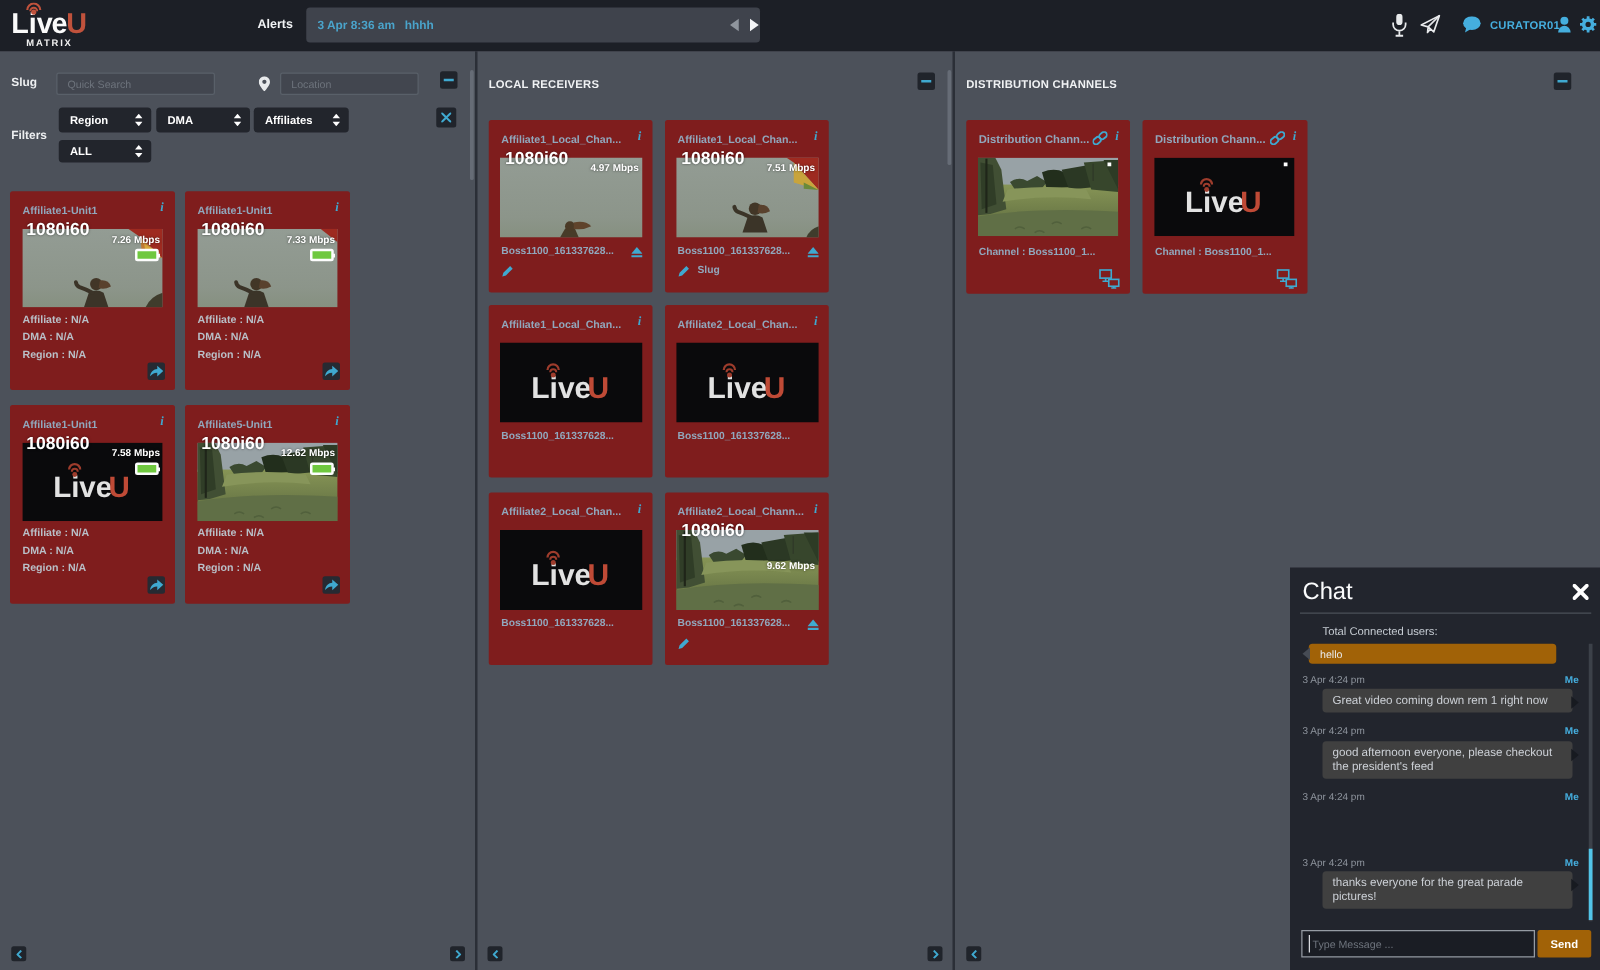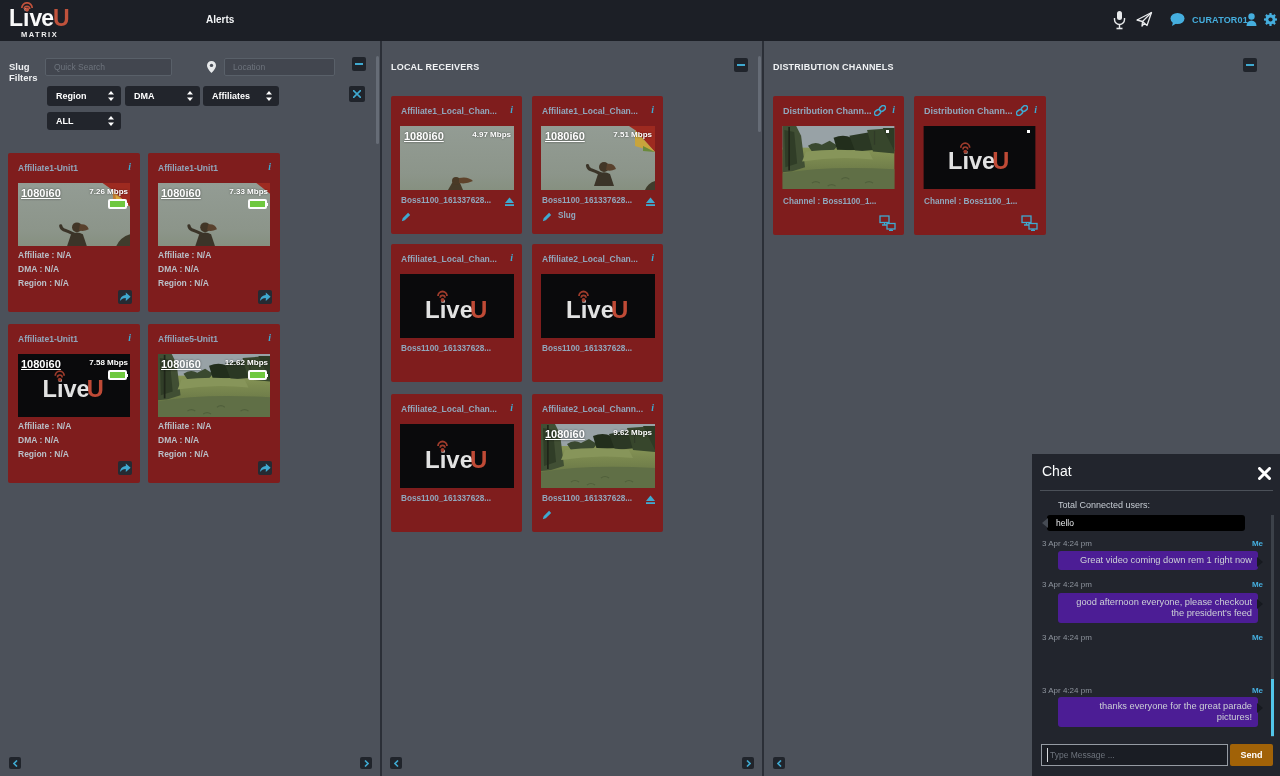--- a/index.html
+++ b/index.html
@@ -25,53 +25,58 @@
 .sq-btn { position:absolute; background:#20242b; border-radius:2px; }
 .sel { position:absolute; height:20px; background:#22252c; border-radius:3px; color:#fff; font-size:9px; font-weight:bold; line-height:20px; padding-left:9px; }
 .sel svg { position:absolute; right:7px; top:5px; }
 .sec-h { position:absolute; font-size:9px; font-weight:bold; color:#f0f2f4; letter-spacing:.2px; }
 
 
 .card { position:absolute; background:#7f1d1d; border-radius:2px; }
 .ct { position:absolute; left:10px; top:10px; font-size:8.5px; font-weight:bold; color:#91a7bc; white-space:nowrap; }
 .iic { position:absolute; top:8px; right:9px; font-family:"Liberation Serif", serif; font-style:italic; font-weight:bold; font-size:10px; color:#3fa9d0; }
 .thumb { position:absolute; left:9px; top:30px; width:114px; height:63px; overflow:hidden; }
-.res { position:absolute; left:13px; top:34px; font-size:11px; font-weight:bold; color:#fff; text-shadow:0 0 2px rgba(0,0,0,.6);text-decoration:underline; }
+.res { position:absolute; left:13px; top:22px; font-size:14px; font-weight:bold; color:#fff; text-shadow:0 0 2px rgba(0,0,0,.6); }
 .mbps { position:absolute; top:34px; font-size:8px; font-weight:bold; color:#fff; text-shadow:0 0 2px rgba(0,0,0,.6); }
 .batt { position:absolute; left:100px; top:46px; width:19px; height:10px; border:2px solid #fdfdfd; border-radius:2px; background:#6fc83f; }
 .batt:after { content:""; position:absolute; right:-3px; top:1.5px; width:2px; height:3px; background:#fdfdfd; }
 .cinfo { position:absolute; left:10px; top:96px; font-size:8.5px; font-weight:bold; color:#b9bfc7; line-height:13.8px; }
 .ctext { position:absolute; left:10px; font-size:8.2px; font-weight:bold; color:#91a7bc; white-space:nowrap; }
 
 
 #chat { position:absolute; left:1032px; top:454px; width:248px; height:322px; background:#22252d; }
-#chat h1 { position:absolute; left:10px; top:9px; font-size:14px; font-weight:normal; color:#fbfcfd; }
+#chat h1 { position:absolute; left:10px; top:9px; font-size:19px; font-weight:normal; color:#fbfcfd; }
 #chat .hr { position:absolute; left:8px; top:36px; width:233px; border-bottom:1px solid #4b5058; }
 .ts { position:absolute; left:10px; font-size:8px; color:#8e949d; }
 .me { position:absolute; right:17px; font-size:8px; font-weight:bold; color:#45aede; }
-.bub { position:absolute; left:26px; width:200px; background:#4c1d95; border-radius:3px; color:#ccd0d6; font-size:9.3px; line-height:11.7px; padding:3.5px 6px 3.5px 8px; white-space:nowrap;text-align:right; }
+.bub { position:absolute; left:26px; width:200px; background:#404040; border-radius:3px; color:#ccd0d6; font-size:9.3px; line-height:11.7px; padding:3.5px 6px 3.5px 8px; white-space:nowrap; }
 .bub:after { content:""; position:absolute; right:-5px; top:6px; border-top:5px solid transparent; border-bottom:5px solid transparent; border-left:6px solid #171a20; }
 .pager { width:12px; height:12px; }
 .pager svg { position:absolute; left:3.5px; top:2.5px; }
 .ej { position:absolute; top:100px; }
 .pen { position:absolute; top:116px; left:10px; }
 .share-btn { position:absolute; left:110px; top:137px; width:14px; height:14px; background:#262a32; border-radius:2px; }
 </style>
 </head>
 <body>
 <div id="topbar">
   <svg class="abs" style="left:8px;top:2px;" width="110" height="38" viewBox="0 0 110 38">
     <text x="1" y="24" font-family="Liberation Sans" font-size="23" font-weight="bold" fill="#fafafa">Liv<tspan dx="-1">e</tspan></text>
     <text x="45" y="24" font-family="Liberation Sans" font-size="23" font-weight="bold" fill="#c0523c">U</text>
     <path d="M13.8 6 A5.2 5.2 0 0 1 24.2 6" fill="none" stroke="#c0523c" stroke-width="1.7"></path>
     <path d="M16.2 7 A2.8 2.8 0 0 1 21.8 7" fill="none" stroke="#c0523c" stroke-width="1.5"></path>
     <circle cx="19" cy="7.6" r="2.1" fill="#c0523c"></circle>
     <text x="13" y="35" font-family="Liberation Sans" font-size="7.5" font-weight="bold" letter-spacing="1.5" fill="#f0f0f0">MATRIX</text>
   </svg>
   <div id="alertsLabel">Alerts</div>
+  <div id="alertBox">
+    <div class="msg">3 Apr 8:36 am&nbsp;&nbsp; hhhh</div>
+    <div class="tri-l" style="left:339px;top:9px;"></div>
+    <div class="tri-r" style="left:355px;top:9px;"></div>
+  </div>
   <svg class="abs" style="left:1113px;top:11px;" width="13" height="19" viewBox="0 0 13 19">
     <rect x="4" y="0" width="5" height="9" rx="2.5" fill="#e8eaec"></rect>
     <path d="M1.5 7 v1.5 a5 5 0 0 0 10 0 V7" fill="none" stroke="#e8eaec" stroke-width="1.4"></path>
     <line x1="6.5" y1="14" x2="6.5" y2="17" stroke="#e8eaec" stroke-width="1.4"></line>
     <line x1="3.5" y1="17.5" x2="9.5" y2="17.5" stroke="#e8eaec" stroke-width="1.6"></line>
   </svg>
   <svg class="abs" style="left:1136px;top:11px;" width="17" height="17" viewBox="0 0 17 17">
     <path d="M1 9 L15.5 1.5 L11 14.5 L6.5 10.5 Z M6.5 10.5 L6 15 L8.5 12" fill="none" stroke="#e8eaec" stroke-width="1.3" stroke-linejoin="round"></path>
     <path d="M15.5 1.5 L6.5 10.5" stroke="#e8eaec" stroke-width="1.3"></path>
   </svg>
@@ -105,21 +110,21 @@
 <div class="panel-label" style="left:9px;top:61px;">Slug</div>
 <div class="tinput" style="left:45px;top:58px;width:127px;">Quick Search</div>
 <svg class="abs" style="left:207px;top:61px;" width="9" height="12" viewBox="0 0 9 12">
   <path d="M4.5 0 A4.5 4.5 0 0 1 9 4.5 C9 7.5 4.5 12 4.5 12 C4.5 12 0 7.5 0 4.5 A4.5 4.5 0 0 1 4.5 0 Z" fill="#e8eaec"></path>
   <circle cx="4.5" cy="4.4" r="1.7" fill="#4c515a"></circle>
 </svg>
 <div class="tinput" style="left:224px;top:58px;width:111px;">Location</div>
 <div class="sq-btn" style="left:352px;top:57px;width:14px;height:14px;">
   <div class="abs" style="left:3px;top:6px;width:8px;height:2px;background:#3fa9d0;"></div>
 </div>
-<div class="panel-label" style="left:9px;top:72px;">Filters</div>
+<div class="panel-label" style="left:9px;top:103px;">Filters</div>
 <div class="sel" style="left:47px;top:86px;width:74px;">Region<svg width="6" height="10" viewBox="0 0 6 10">
       <path d="M3 0 L6 3.6 H0 Z" fill="#fff"></path>
       <path d="M3 10 L0 6.4 H6 Z" fill="#fff"></path>
     </svg></div>
 <div class="sel" style="left:125px;top:86px;width:75px;">DMA<svg width="6" height="10" viewBox="0 0 6 10">
       <path d="M3 0 L6 3.6 H0 Z" fill="#fff"></path>
       <path d="M3 10 L0 6.4 H6 Z" fill="#fff"></path>
     </svg></div>
 <div class="sel" style="left:203px;top:86px;width:76px;">Affiliates<svg width="6" height="10" viewBox="0 0 6 10">
       <path d="M3 0 L6 3.6 H0 Z" fill="#fff"></path>
@@ -343,21 +348,21 @@
     </svg>
   <div class="ctext" style="top:100px;">Boss1100_161337628...</div>
 </div>
 <div class="card" style="left:532px;top:394px;width:131px;height:138px;">
   <div class="ct">Affiliate2_Local_Chann...</div>
     <div class="iic">i</div>
   <svg class="thumb" style="height:64px;" viewBox="0 0 114 64">
       <use href="#fieldT"></use>
     </svg>
   <div class="res">1080i60</div>
-    <div class="mbps" style="right:11px;">9.62 Mbps</div>
+    <div class="mbps" style="right:11px;margin-top:20px;">9.62 Mbps</div>
   <div class="ctext" style="top:100px;">Boss1100_161337628...</div>
   <svg class="ej" style="right:8px;" width="9" height="10" viewBox="0 0 9 10">
       <use href="#ejic"></use>
     </svg>
   <svg class="pen" width="10" height="10" viewBox="0 0 12 12">
       <use href="#penic"></use>
     </svg>
 </div>
 
 <div class="card" style="left:773px;top:96px;width:131px;height:139px;">
@@ -432,21 +437,21 @@
       <path d="M4 0.5 L1 3.5 L4 6.5" stroke="#3fa9d0" stroke-width="1.6" fill="none"></path>
     </svg>
   </div>
 <div id="chat">
   <h1>Chat</h1>
   <svg class="abs" style="right:9px;top:13px;" width="13" height="13" viewBox="0 0 13 13">
     <path d="M1.5 1.5 L11.5 11.5 M11.5 1.5 L1.5 11.5" stroke="#fff" stroke-width="3" stroke-linecap="round"></path>
   </svg>
   <div class="hr"></div>
   <div class="abs" style="left:26px;top:46px;font-size:9px;color:#c6ccd3;">Total Connected users:</div>
-  <div class="abs" style="left:15px;top:61px;width:198px;height:16px;background:#000000;border-radius:3px;">
+  <div class="abs" style="left:15px;top:61px;width:198px;height:16px;background:#a16207;border-radius:3px;">
     <div class="abs" style="left:-5px;top:3px;width:0;height:0;border-top:5px solid transparent;border-bottom:5px solid transparent;border-right:6px solid #464b54;"></div>
     <div class="abs" style="left:9px;top:2.5px;font-size:8.5px;color:#e9ebee;">hello</div>
   </div>
   <div class="abs" style="right:6px;top:61px;width:3px;height:222px;background:#3c4149;"></div>
   <div class="abs" style="right:6px;top:225px;width:3px;height:57px;background:#52c5e8;"></div>
   <div class="ts" style="top:85px;">3 Apr 4:24 pm</div>
     <div class="me" style="top:85px;">Me</div>
   <div class="bub" style="top:97px;">Great video coming down rem 1 right now</div>
   <div class="ts" style="top:126px;">3 Apr 4:24 pm</div>
     <div class="me" style="top:126px;">Me</div>

